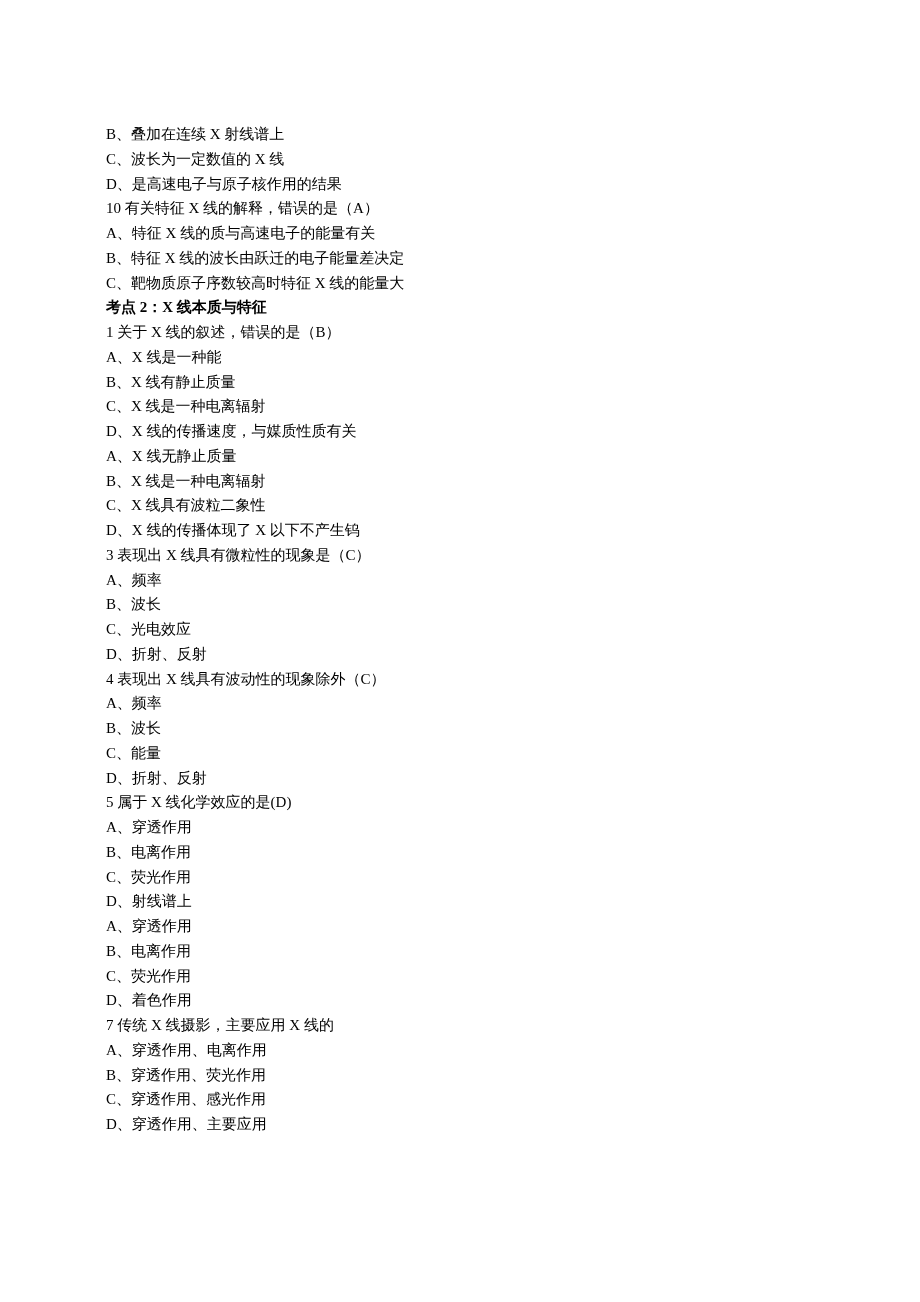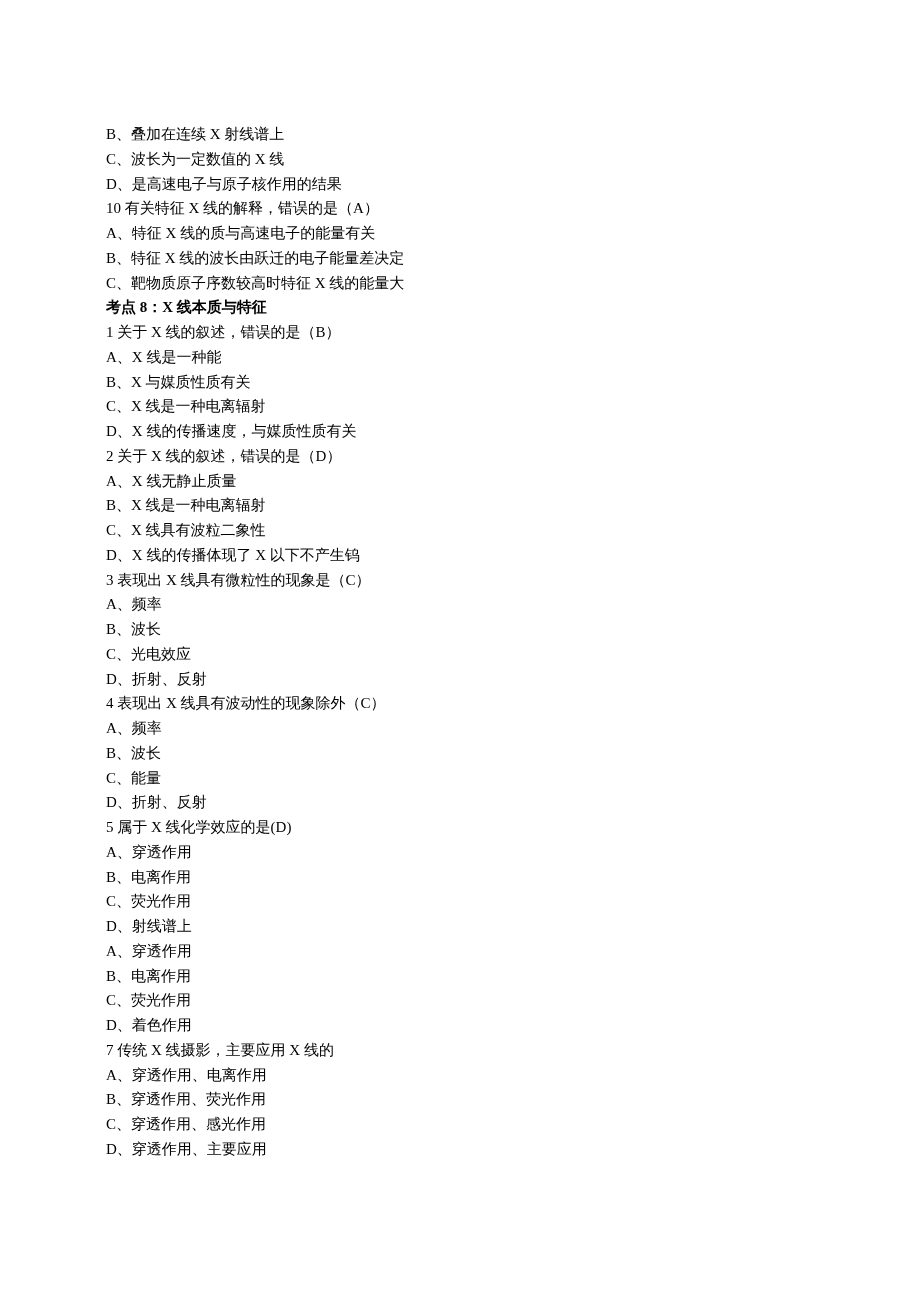--- a/index.html
+++ b/index.html
@@ -31,27 +31,26 @@
 
 <div class="page">
   <div id="content">
       <div class="line">B、叠加在连续 X 射线谱上</div>
       <div class="line">C、波长为一定数值的 X 线</div>
       <div class="line">D、是高速电子与原子核作用的结果</div>
       <div class="line">10 有关特征 X 线的解释，错误的是（A）</div>
       <div class="line">A、特征 X 线的质与高速电子的能量有关</div>
       <div class="line">B、特征 X 线的波长由跃迁的电子能量差决定</div>
       <div class="line">C、靶物质原子序数较高时特征 X 线的能量大</div>
-      <div class="line heading">考点 8：X 线本质与特征</div>
+      <div class="line heading">考点 2：X 线本质与特征</div>
       <div class="line">1 关于 X 线的叙述，错误的是（B）</div>
       <div class="line">A、X 线是一种能</div>
-      <div class="line">B、X 与媒质性质有关</div>
+      <div class="line">B、X 线有静止质量</div>
       <div class="line">C、X 线是一种电离辐射</div>
       <div class="line">D、X 线的传播速度，与媒质性质有关</div>
-      <div class="line">2 关于 X 线的叙述，错误的是（D）</div>
       <div class="line">A、X 线无静止质量</div>
       <div class="line">B、X 线是一种电离辐射</div>
       <div class="line">C、X 线具有波粒二象性</div>
       <div class="line">D、X 线的传播体现了 X 以下不产生钨</div>
       <div class="line">3 表现出 X 线具有微粒性的现象是（C）</div>
       <div class="line">A、频率</div>
       <div class="line">B、波长</div>
       <div class="line">C、光电效应</div>
       <div class="line">D、折射、反射</div>
       <div class="line">4 表现出 X 线具有波动性的现象除外（C）</div>

